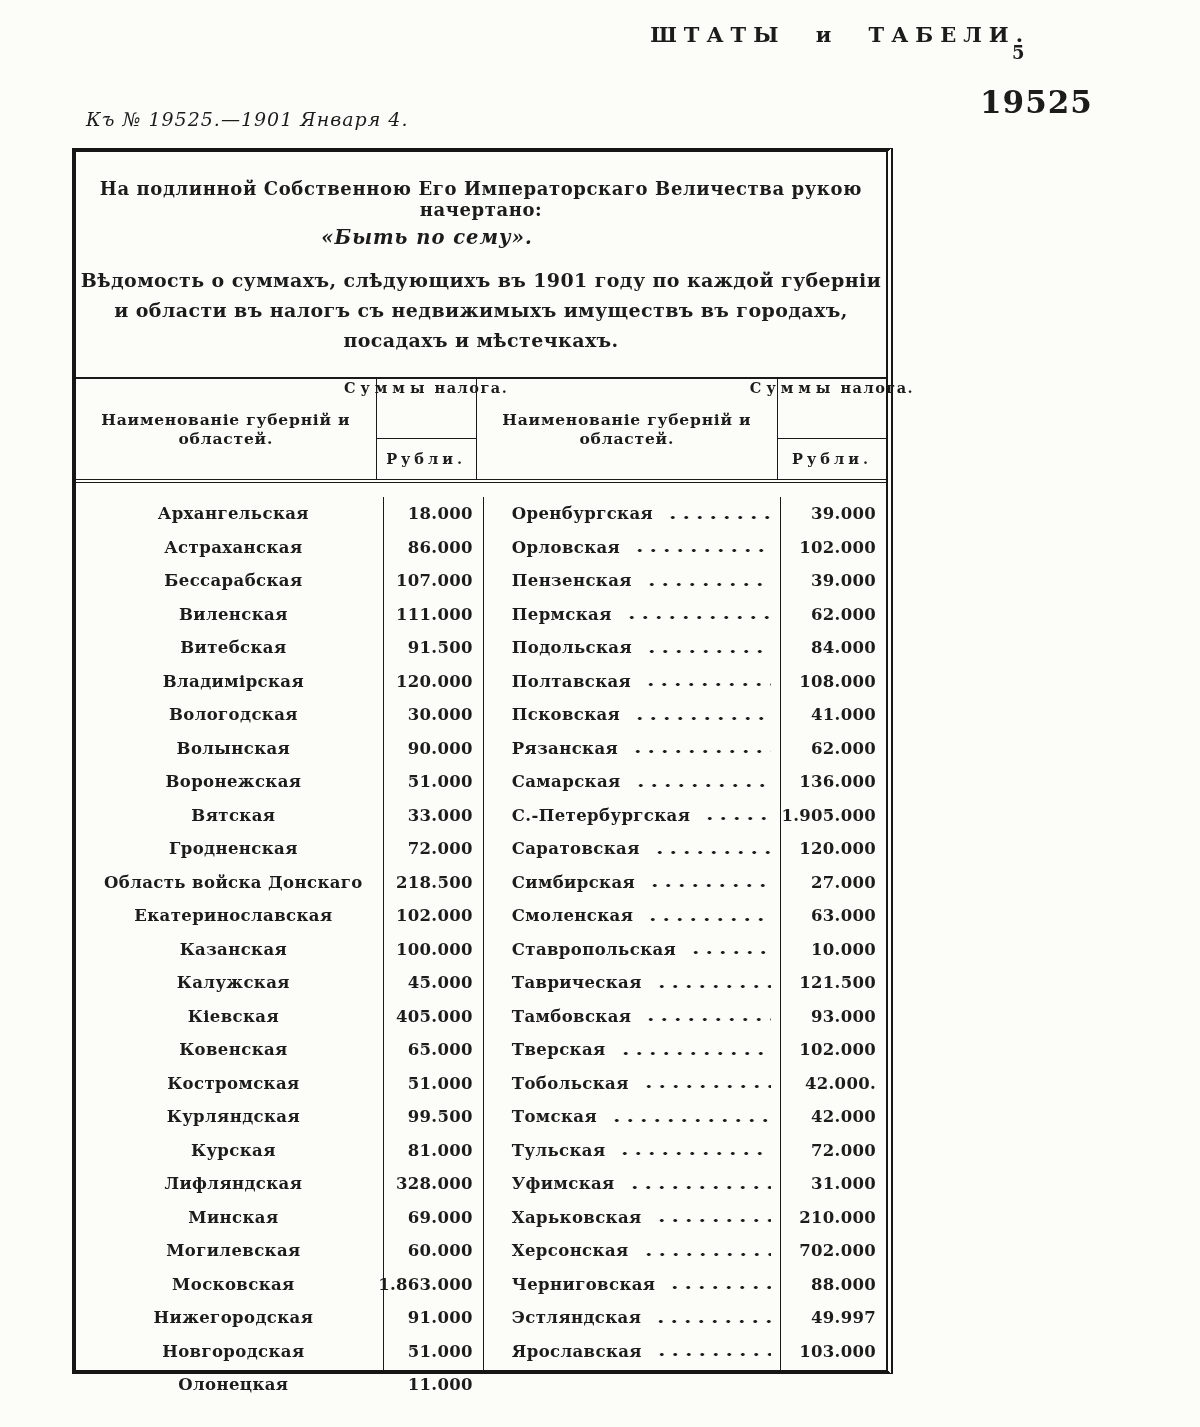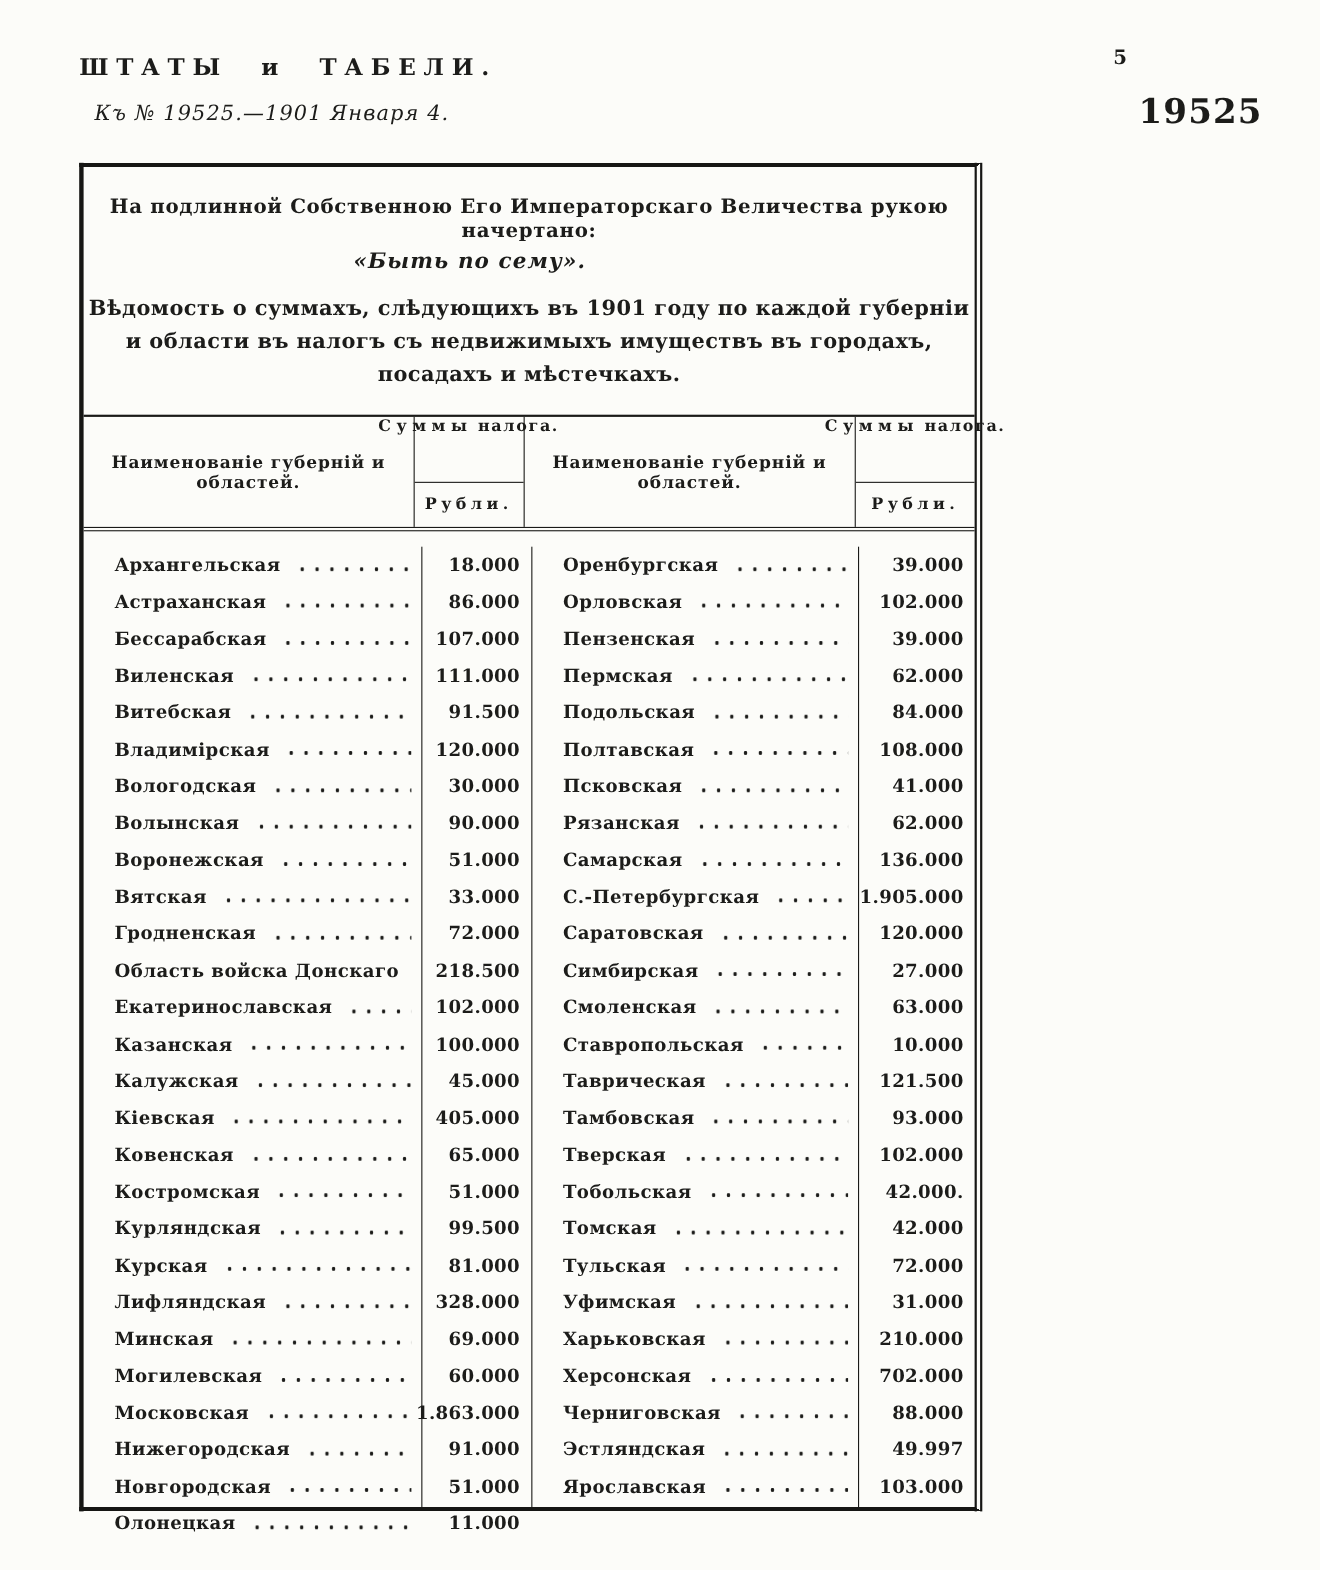--- a/index.html
+++ b/index.html
@@ -5,44 +5,44 @@
   * { margin:0; padding:0; box-sizing:border-box; }
   html,body { width:1200px; height:1427px; }
   body {
     background:#fcfcf9;
     font-family:"DejaVu Serif","Liberation Serif",serif;
     color:#1c1c1a;
     position:relative;
     overflow:hidden;
   }
   .masthead {
-    position:absolute; top:48px; left:72px; width:958px;
-    text-align:left; font-weight:bold; font-size:21px;
+    position:absolute; top:22px; left:72px; width:958px;
+    text-align:right; font-weight:bold; font-size:21px;
     letter-spacing:7px; word-spacing:16px;
   }
   .page-num { position:absolute; top:42px; left:1012px; font-size:18px; font-weight:bold; }
-  .doc-ref { position:absolute; top:92px; left:86px; font-style:italic; font-size:19px; letter-spacing:1px; }
-  .doc-num { position:absolute; top:84px; left:1035px; font-size:31px; font-weight:bold; letter-spacing:1px; }
+  .doc-ref { position:absolute; top:108px; left:86px; font-style:italic; font-size:19px; letter-spacing:1px; }
+  .doc-num { position:absolute; top:84px; left:980px; font-size:31px; font-weight:bold; letter-spacing:1px; }
 
   .main-box {
     position:absolute; top:148px; left:72px; width:821px; height:1226px;
     border:4px solid #161614; border-right:7px double #161614;
     display:flex; flex-direction:column;
     background:#fcfcf9;
   }
   .decree1 { margin-top:26px; text-align:center; font-weight:bold; font-size:18px; letter-spacing:0.6px; }
   .decree2 { margin-top:6px; text-align:center; padding-right:108px; font-weight:bold; font-style:italic; font-size:19.5px; letter-spacing:1px; }
   .statement {
     margin:16px auto 0 auto; max-width:880px; text-align:center;
     font-weight:bold; font-size:19px; line-height:30px; letter-spacing:0.4px;
   }
 
   .tax-table { margin-top:22px; flex:1; display:flex; flex-direction:column; border-top:2px solid #1a1a18; min-height:0; }
   .thead { display:flex; height:104px; border-bottom:4px double #1a1a18; }
-  .w1 { width:369px; } .w2 { width:100px; } .w3 { width:370px; } .w4 { width:108px; }
+  .w1 { width:369px;align-items:center; } .w2 { width:100px; } .w3 { width:370px; } .w4 { width:108px; }
   .vline { border-right:1px solid #1a1a18; }
 
   .name-th {
     display:flex; align-items:center; justify-content:center;
     font-weight:bold; font-size:15.5px; letter-spacing:0.8px; text-align:center; padding:4px 14px;
   }
   .sum-th { display:flex; flex-direction:column; font-weight:bold; text-align:center; }
   .sum-top { flex:1.45; display:flex; flex-direction:row; justify-content:center; gap:5px; }
   .sum-l1 { font-size:14.5px; letter-spacing:5px; }
   .sum-l2 { font-size:14.5px; letter-spacing:1.5px; }

